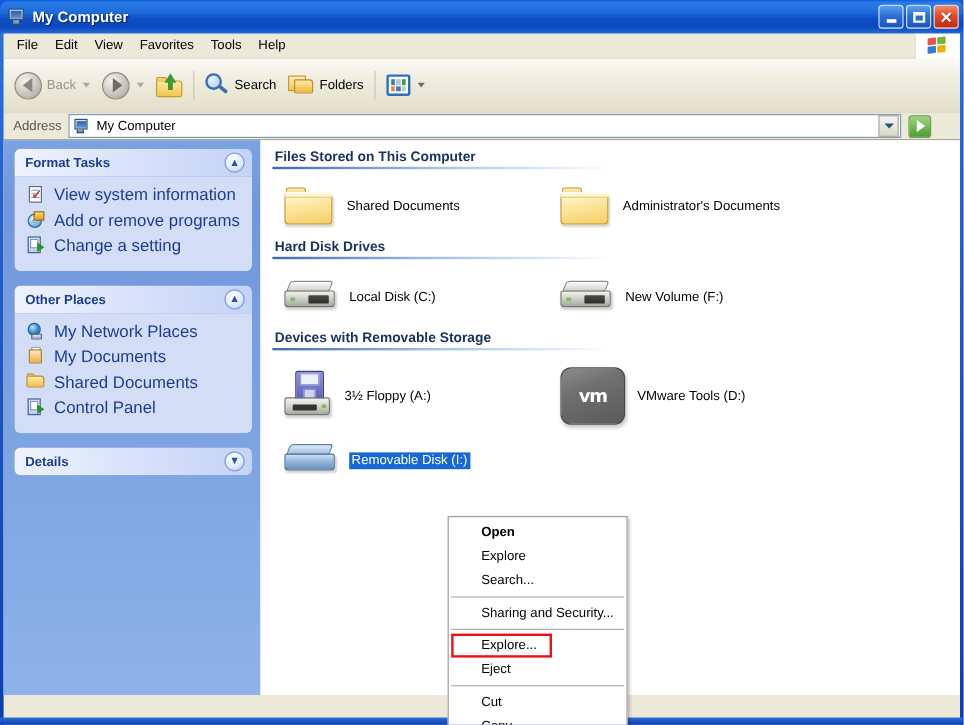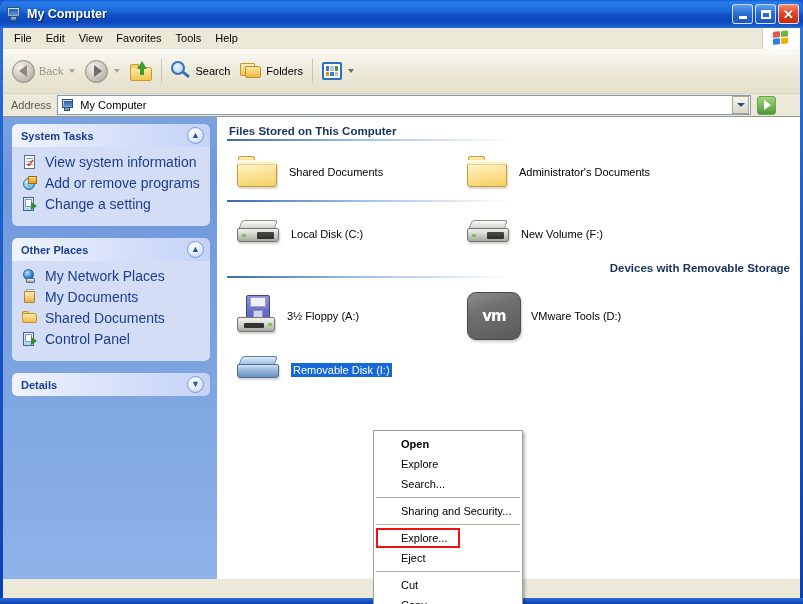--- a/index.html
+++ b/index.html
@@ -440,21 +440,21 @@
         <span id="go-label">Go</span>
       </div>
     </div>
 
     <div id="body">
 
       <div id="sidebar">
 
         <div class="panel">
           <div class="panel-head">
-            <span class="panel-title">System Tasks</span>
+            <span class="panel-title">Format Tasks</span>
             <span class="chev">▲</span>
           </div>
           <div class="panel-body">
             <div class="side-item">
               <span class="si-ico">
                 <span class="ic-doc"></span>
                   <span class="ic-doc-lines"></span>
                   <span class="ic-check">✓</span>
               </span>
               <span class="side-label">View system information</span>
@@ -543,20 +543,21 @@
                 <span class="bf-tab"></span>
                   <span class="bf-body"></span>
                   <span class="bf-fold"></span>
               </span>
               <span class="item-label">Administrator's Documents</span>
             </div>
           </div>
         </div>
 
         <div class="section" style="margin-top:10px;">
+          <div class="sec-head">Hard Disk Drives</div>
           <div class="sec-rule"></div>
           <div class="items" style="padding-top:16px;">
             <div class="item">
               <span class="bighdd">
                 <span class="hd-top"></span>
                   <span class="hd-body"></span>
                   <span class="hd-slot"></span>
                   <span class="hd-led"></span>
               </span>
               <span class="item-label">Local Disk (C:)</span>
@@ -566,21 +567,21 @@
                 <span class="hd-top"></span>
                   <span class="hd-body"></span>
                   <span class="hd-slot"></span>
                   <span class="hd-led"></span>
               </span>
               <span class="item-label">New Volume (F:)</span>
             </div>
           </div>
         </div>
 
-        <div class="section" style="margin-top:12px;text-align:right;">
+        <div class="section" style="margin-top:12px;">
           <div class="sec-head">Devices with Removable Storage</div>
           <div class="sec-rule"></div>
           <div class="items" style="padding-top:14px;">
             <div class="item">
               <span class="bigfloppy">
                 <span class="fl-disk"></span>
                   <span class="fl-label"></span>
                   <span class="fl-shut"></span>
                 <span class="fl-drive"></span>
                   <span class="fl-slot"></span>

